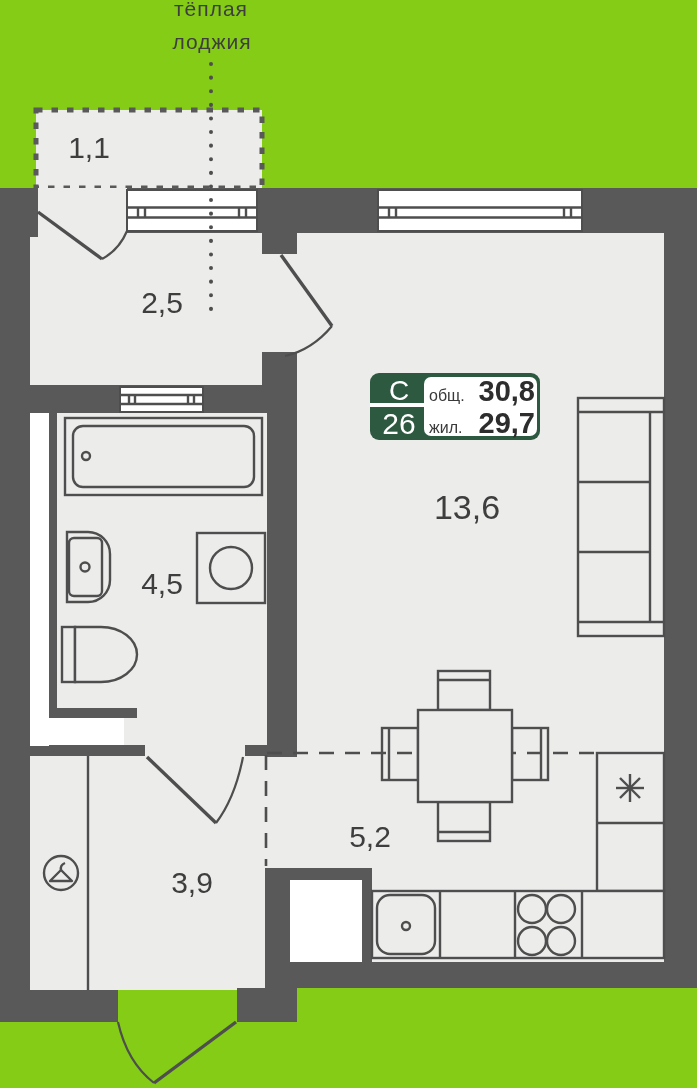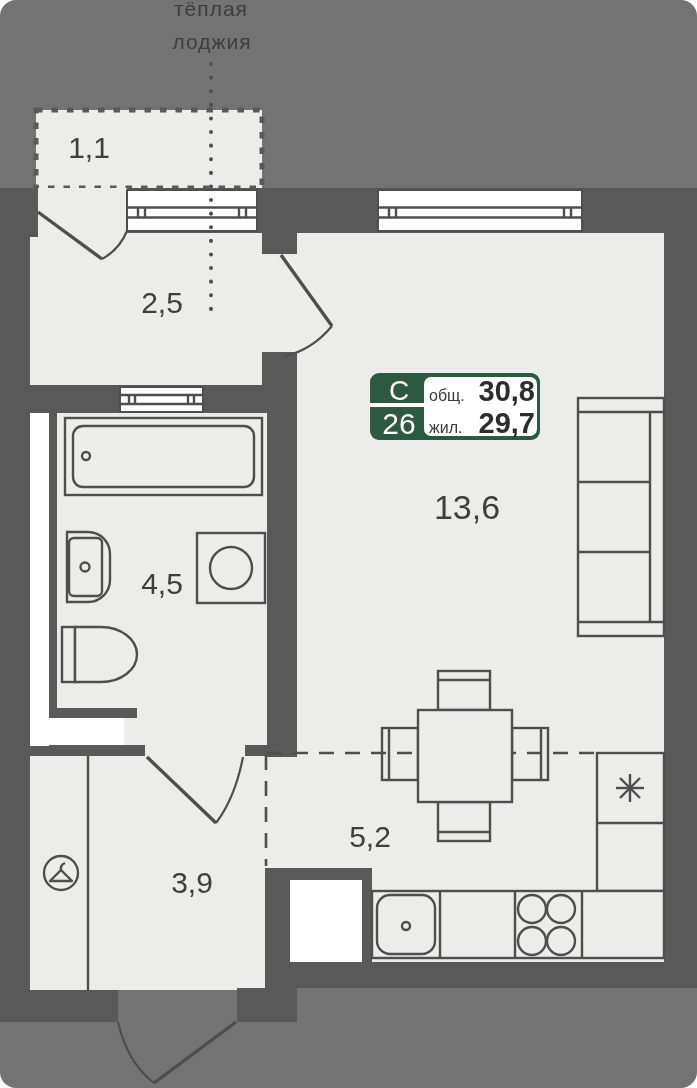--- a/index.html
+++ b/index.html
@@ -1,16 +1,16 @@
 <!DOCTYPE html>
 <html style="--wall: #595959; --floor: #ececeb; --line: #4e4e4e; --text: #3e3e3e; --accent-green: #2e5941; --white: #ffffff;"><head>
 <meta charset="utf-8">
 <style>
   html,body{margin:0;padding:0;background:#fff;}
-  .stage{width:697px;height:1088px;position:relative;background:#737373;overflow:hidden;border-radius:16px;}
+  .stage{width:697px;height:1088px;position:relative;background:#84cc16;overflow:hidden;}
   svg{display:block;}
   .wall{fill:var(--wall);}
   .floor{fill:var(--floor);}
   .whitebox{fill:var(--white);}
   .ln{stroke:var(--line);stroke-width:2.4;fill:none;}
   .furn{stroke:var(--line);stroke-width:2.4;fill:var(--floor);}
   .win{stroke:var(--line);stroke-width:2;fill:var(--white);}
   .leaf{stroke:var(--line);stroke-width:3.4;fill:none;}
   .arc{stroke:var(--line);stroke-width:2.2;fill:none;}
   text{font-family:"Liberation Sans","DejaVu Sans",sans-serif;fill:var(--text);}

